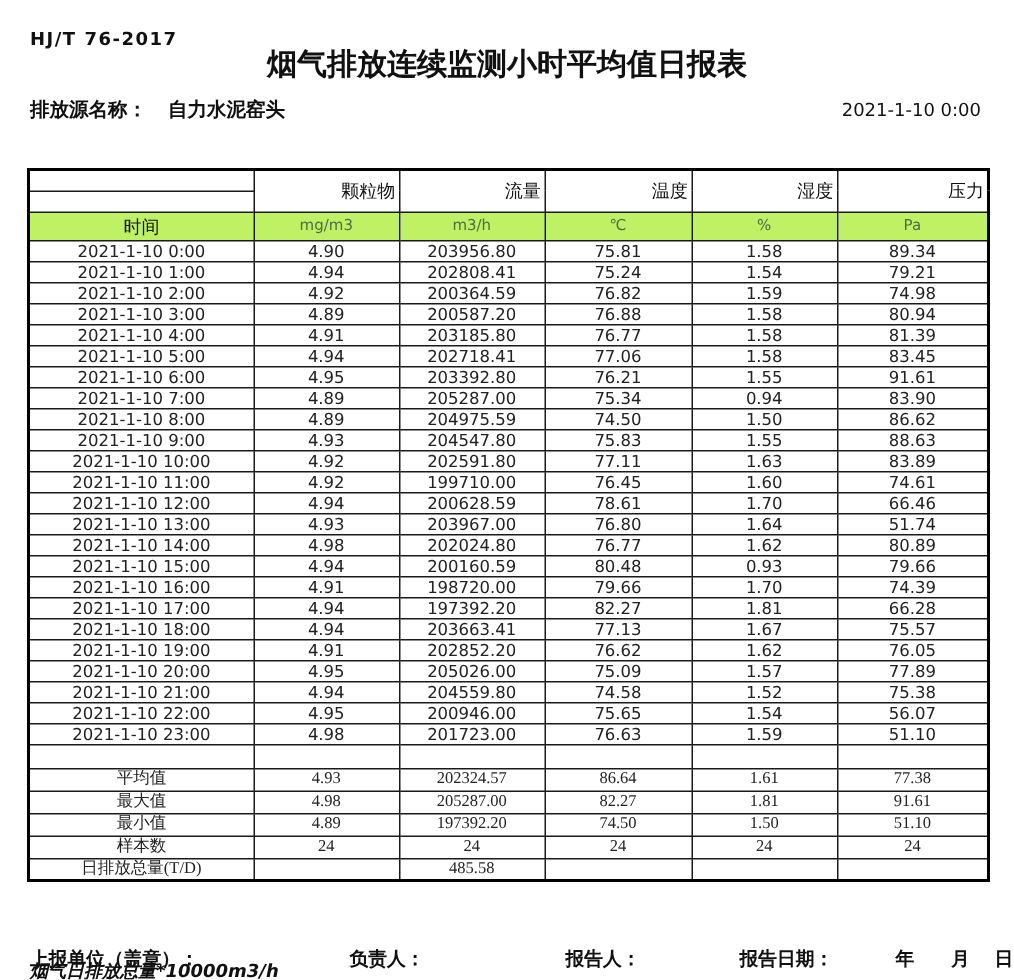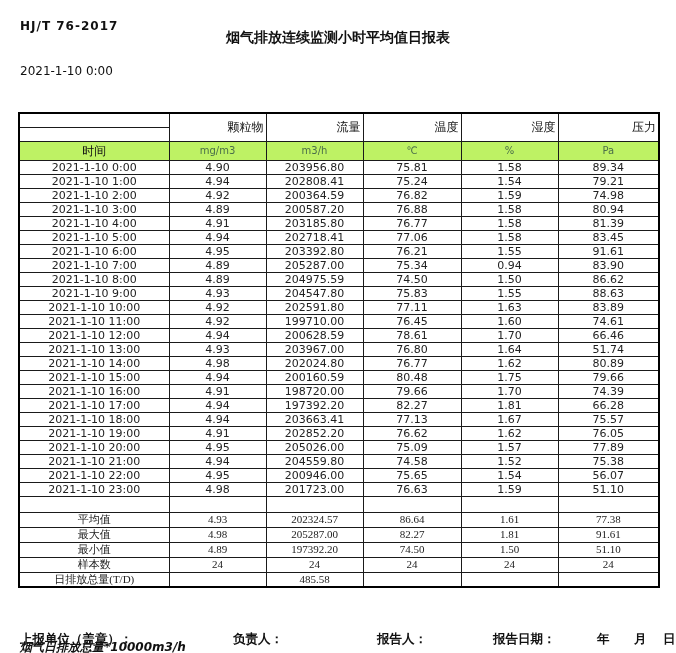--- a/index.html
+++ b/index.html
@@ -10,21 +10,21 @@
     color: #111111;
     position: relative;
     overflow: hidden;
   }
   .standard {
     position: absolute; left: 20px; top: 19px;
     font-size: 12px; font-weight: bold; letter-spacing: 1px;
   }
   .title {
     position: absolute; left: 0; top: 29px; width: 100%;
-    text-align: center; font-size: 14px; font-weight: bold;
+    text-align: center; font-size: 20px; font-weight: bold;
   }
   .meta-row {
     position: absolute; left: 20px; right: 22px; top: 64px;
     display: flex; justify-content: space-between; align-items: baseline;
   }
   .source-wrap { font-size: 13px; font-weight: bold; }
   .source-name { margin-left: 14px; }
   .report-datetime { font-size: 12px; font-weight: normal; }
 
   table.report {
@@ -74,20 +74,23 @@
   .sign-month  { left: 634px; }
   .sign-day    { left: 663px; }
 </style>
 </head>
 <body>
 
 <div class="standard">HJ/T  76-2017</div>
 <div class="title">烟气排放连续监测小时平均值日报表</div>
 
 <div class="meta-row">
+  <div class="source-wrap">
+    <span>排放源名称：</span><span class="source-name">自力水泥窑头</span>
+  </div>
   <div class="report-datetime">2021-1-10  0:00</div>
 </div>
 
 <table class="report">
   <colgroup>
     <col style="width:150px">
       <col style="width:97px">
       <col style="width:97px">
     <col style="width:98px">
       <col style="width:97px">
@@ -233,21 +236,21 @@
         <td>202024.80</td>
         <td>76.77</td>
         <td>1.62</td>
         <td>80.89</td>
       </tr>
       <tr>
         <td class="rowlabel">2021-1-10 15:00</td>
         <td>4.94</td>
         <td>200160.59</td>
         <td>80.48</td>
-        <td>1.75</td>
+        <td>0.93</td>
         <td>79.66</td>
       </tr>
       <tr>
         <td class="rowlabel">2021-1-10 16:00</td>
         <td>4.91</td>
         <td>198720.00</td>
         <td>79.66</td>
         <td>1.70</td>
         <td>74.39</td>
       </tr>

